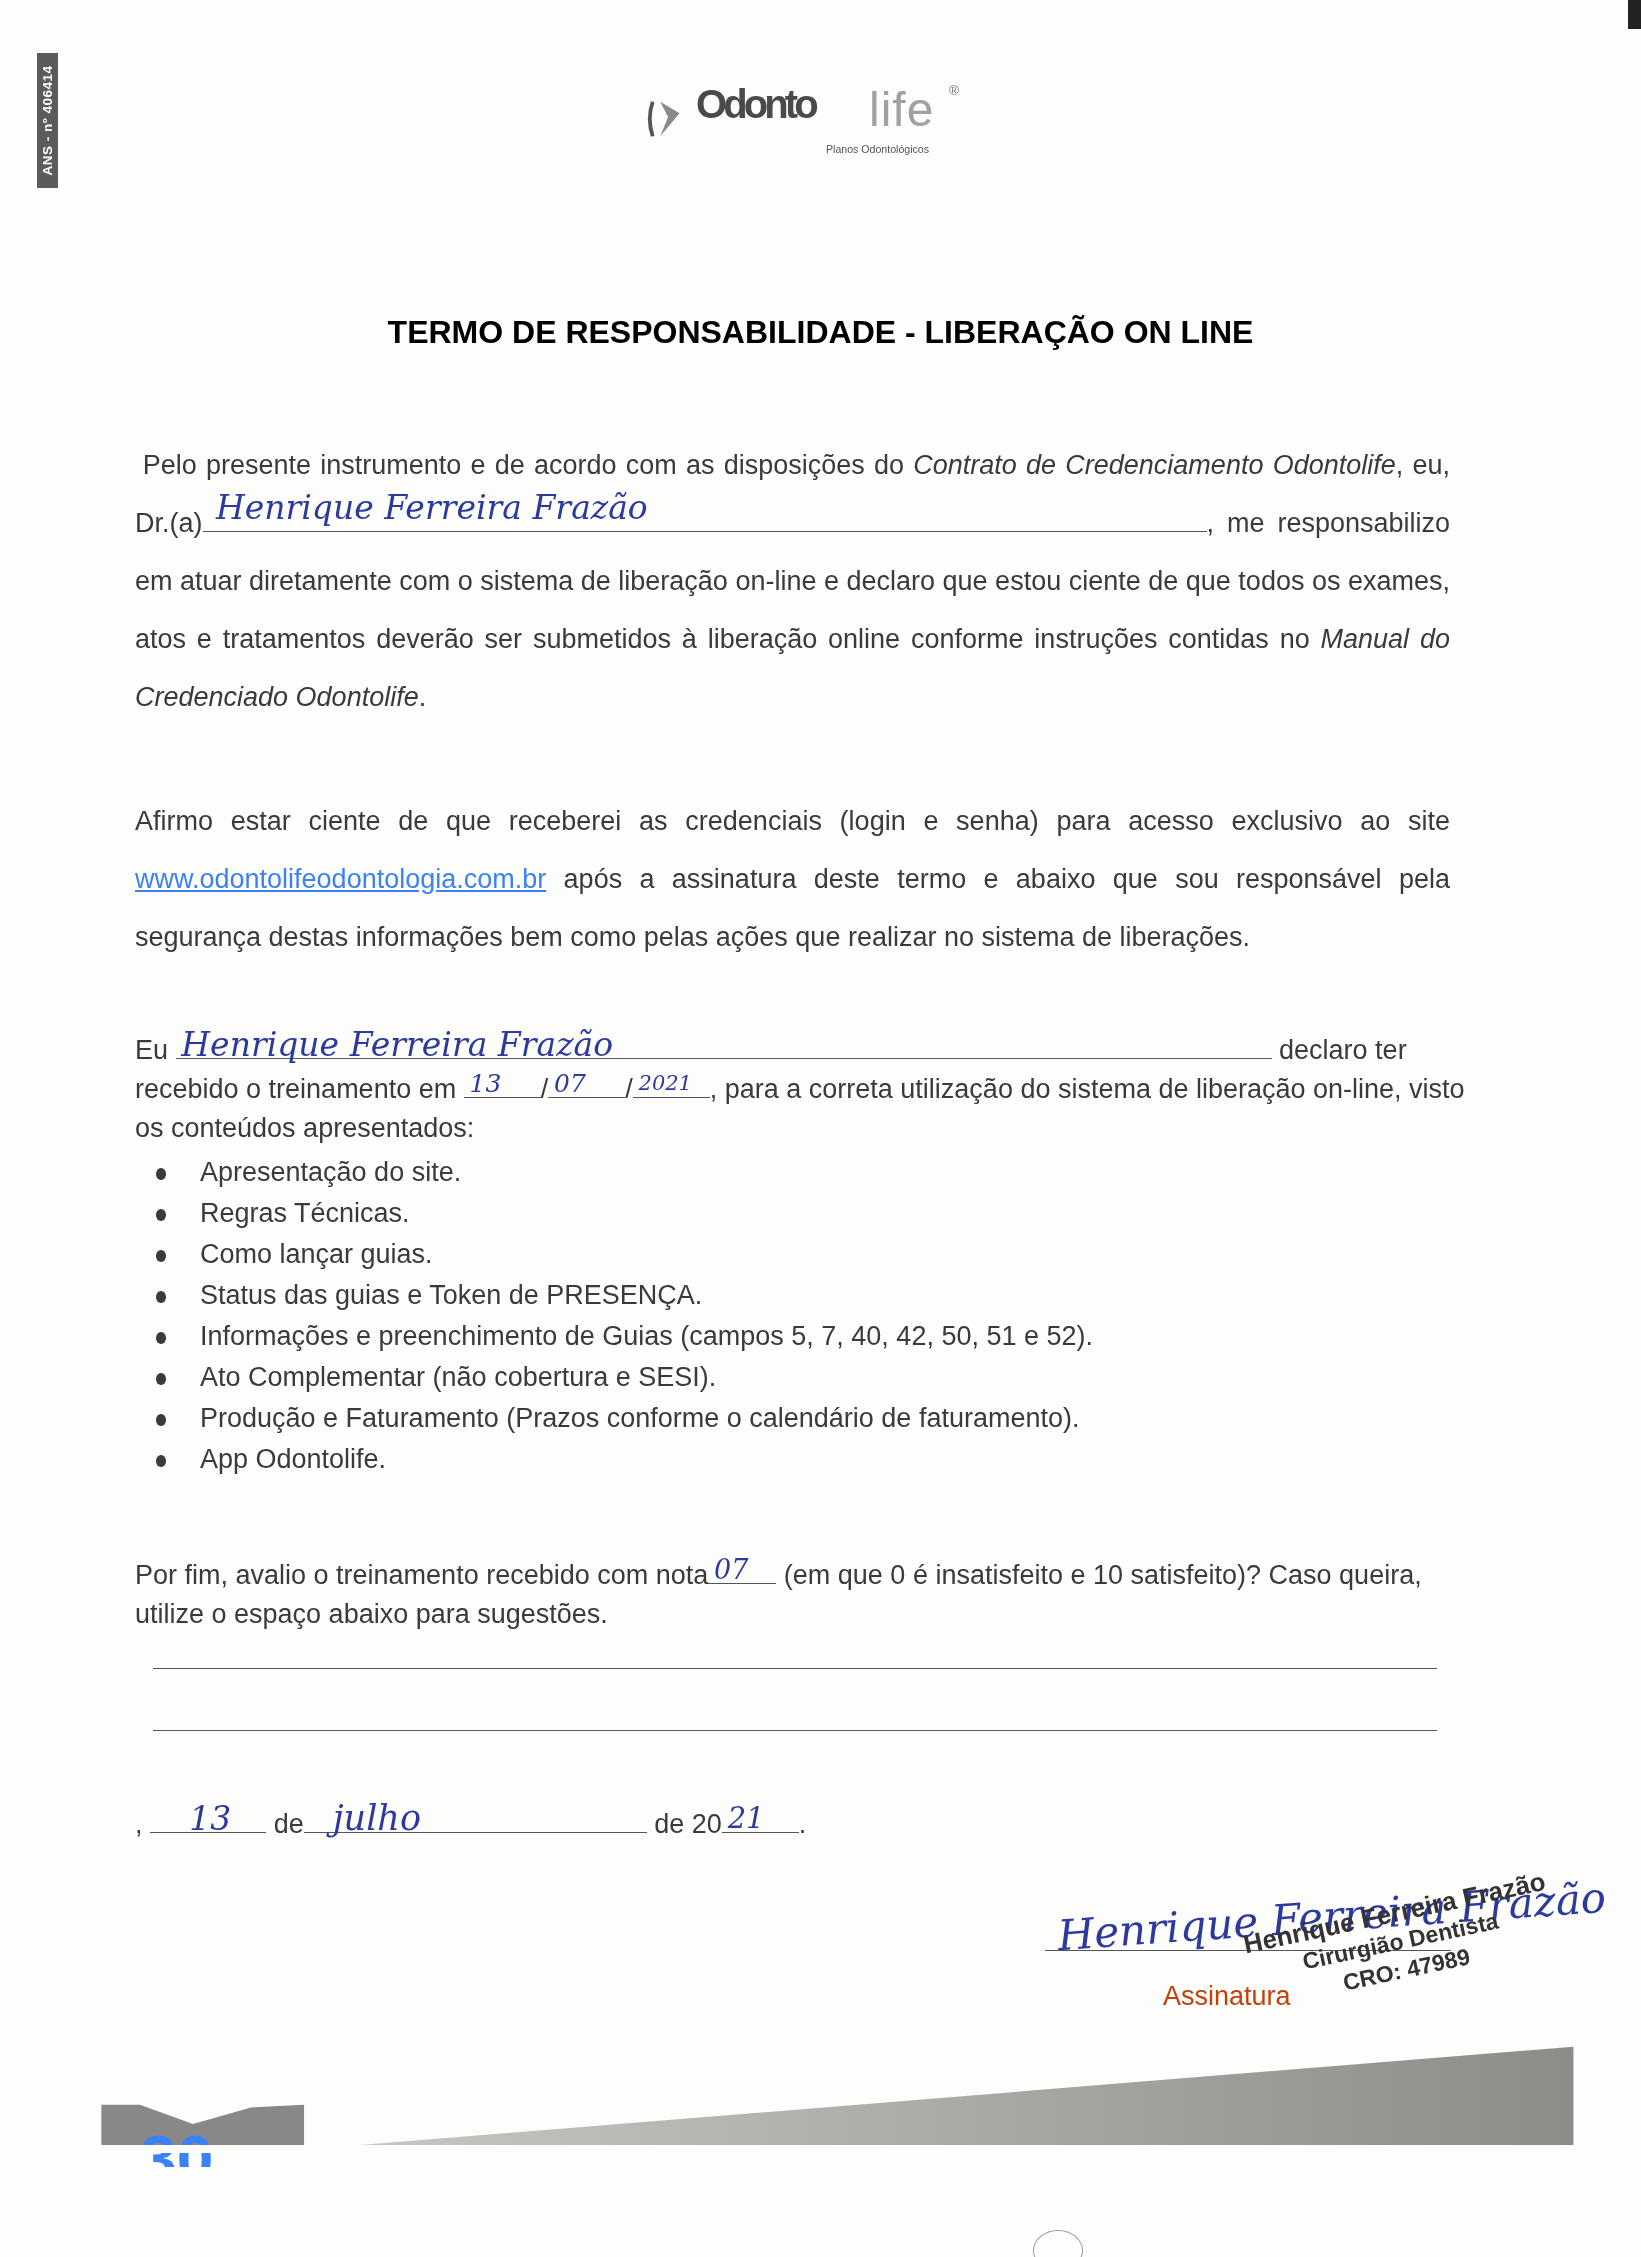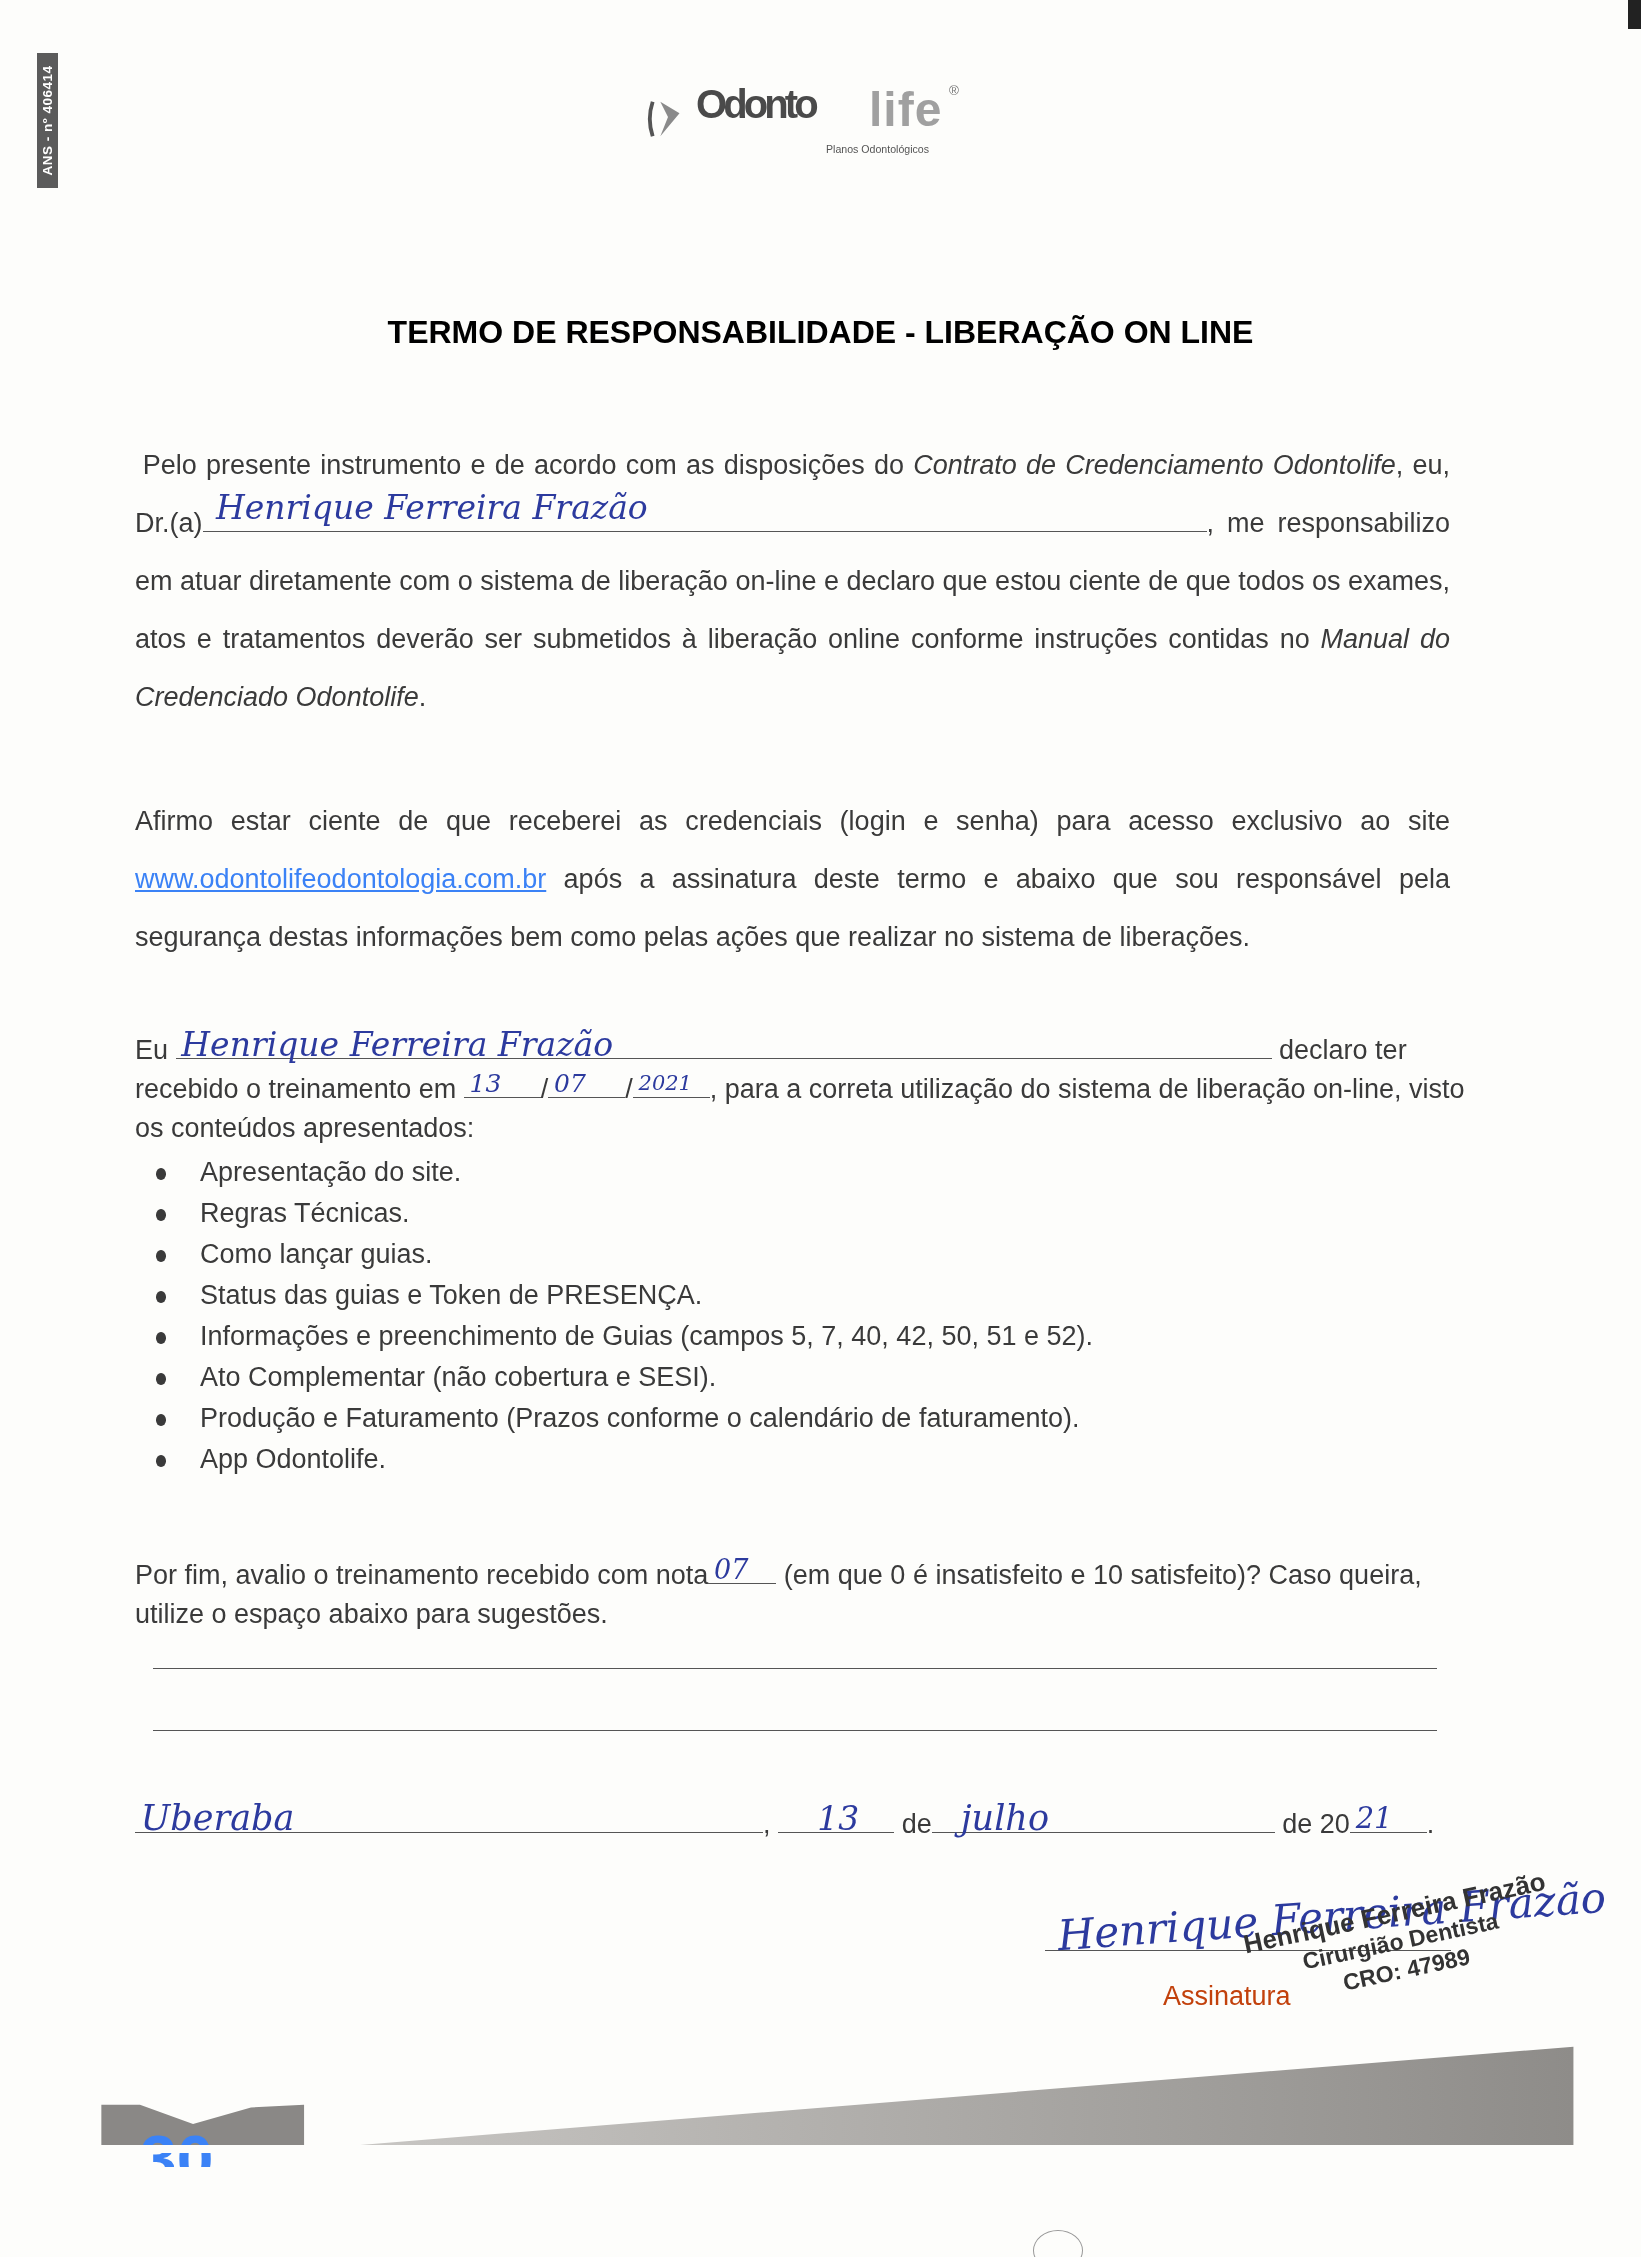--- a/index.html
+++ b/index.html
@@ -18,21 +18,21 @@
   .ans-tag span {
     transform: rotate(-90deg); white-space: nowrap;
     font-size: 13.5px; font-weight: bold; letter-spacing: 0.5px;
   }
   .logo { left: 628px; top: 77px; width: 386px; height: 77px; }
   .logo-odonto {
     position: absolute; left: 68px; top: 4.8px; font-size: 40px; font-weight: bold;
     letter-spacing: -3.9px; color: #4a4a4a;
   }
   .logo-life {
-    position: absolute; left: 241px; top: 4.8px; font-size: 48px; font-weight: bold;
+    position: absolute; left: 241px; top: 4.8px; font-size: 48px; font-weight: normal;
     color: #a0a0a0; letter-spacing: 1px;
   }
   .logo-reg { position: absolute; left: 321px; top: 5.8px; font-size: 13.5px; color: #777; }
   .logo-sub {
     position: absolute; left: 198px; top: 66px; font-size: 10.6px; color: #555;
   }
   .top-mark { right: 0; top: 0; width: 13.5px; height: 29px; background: #222; }
   .title {
     left: 0; width: 1641px; top: 314px; text-align: center;
     font-size: 32px; font-weight: bold; color: #000000; letter-spacing: 0px;
@@ -130,21 +130,21 @@
 </ul>
 
 <div class="abs" style="left:135px; top:1556px; width:1332px; font-size:27px; line-height:39px;">
   <span>Por fim, avalio o treinamento recebido com nota</span><span class="fill-line" style="width:68px; height:25px;"><span class="hand" style="font-size:27px">07</span></span>
   <span>(em que 0 é insatisfeito e 10 satisfeito)? Caso queira, utilize o espaço abaixo para sugestões.</span>
 </div>
 <div class="abs hr-line" style="left:153px; top:1668px; width:1284px;"></div>
 <div class="abs hr-line" style="left:153px; top:1730px; width:1284px;"></div>
 
 <div class="abs" style="left:135px; top:1801px; width:1332px; font-size:27px; line-height:39px; white-space:nowrap;">
-  <span class="fill-line" style="width:628px; height:31px;"><span class="hand" style="font-size:35px">Uberaba</span></span>,<span class="fill-line" style="width:116px; height:31px; margin-left:7.7px;"><span class="hand" style="font-size:33px; left:39px">13</span></span>
+  ,<span class="fill-line" style="width:116px; height:31px; margin-left:7.7px;"><span class="hand" style="font-size:33px; left:39px">13</span></span>
   <span>de</span><span class="fill-line" style="width:343px; height:31px;"><span class="hand" style="font-size:35px; left:29px">julho</span></span>
   <span>de 20</span><span class="fill-line" style="width:77px; height:31px;"><span class="hand" style="font-size:29px">21</span></span><span>.</span>
 </div>
 
 <div class="abs hr-line" style="left:1045px; top:1950px; width:406px;"></div>
 <div class="abs hand" style="left:1057px; top:1892px; font-size:42px; transform:rotate(-4deg);">Henrique Ferreira Frazão</div>
 <div class="abs" style="left:1163px; top:1981px; font-size:27px; color:#c2410c;">Assinatura</div>
 <div class="abs seal">
   <div class="n">Henrique Ferreira Frazão</div>
   <div class="r">Cirurgião Dentista</div>

